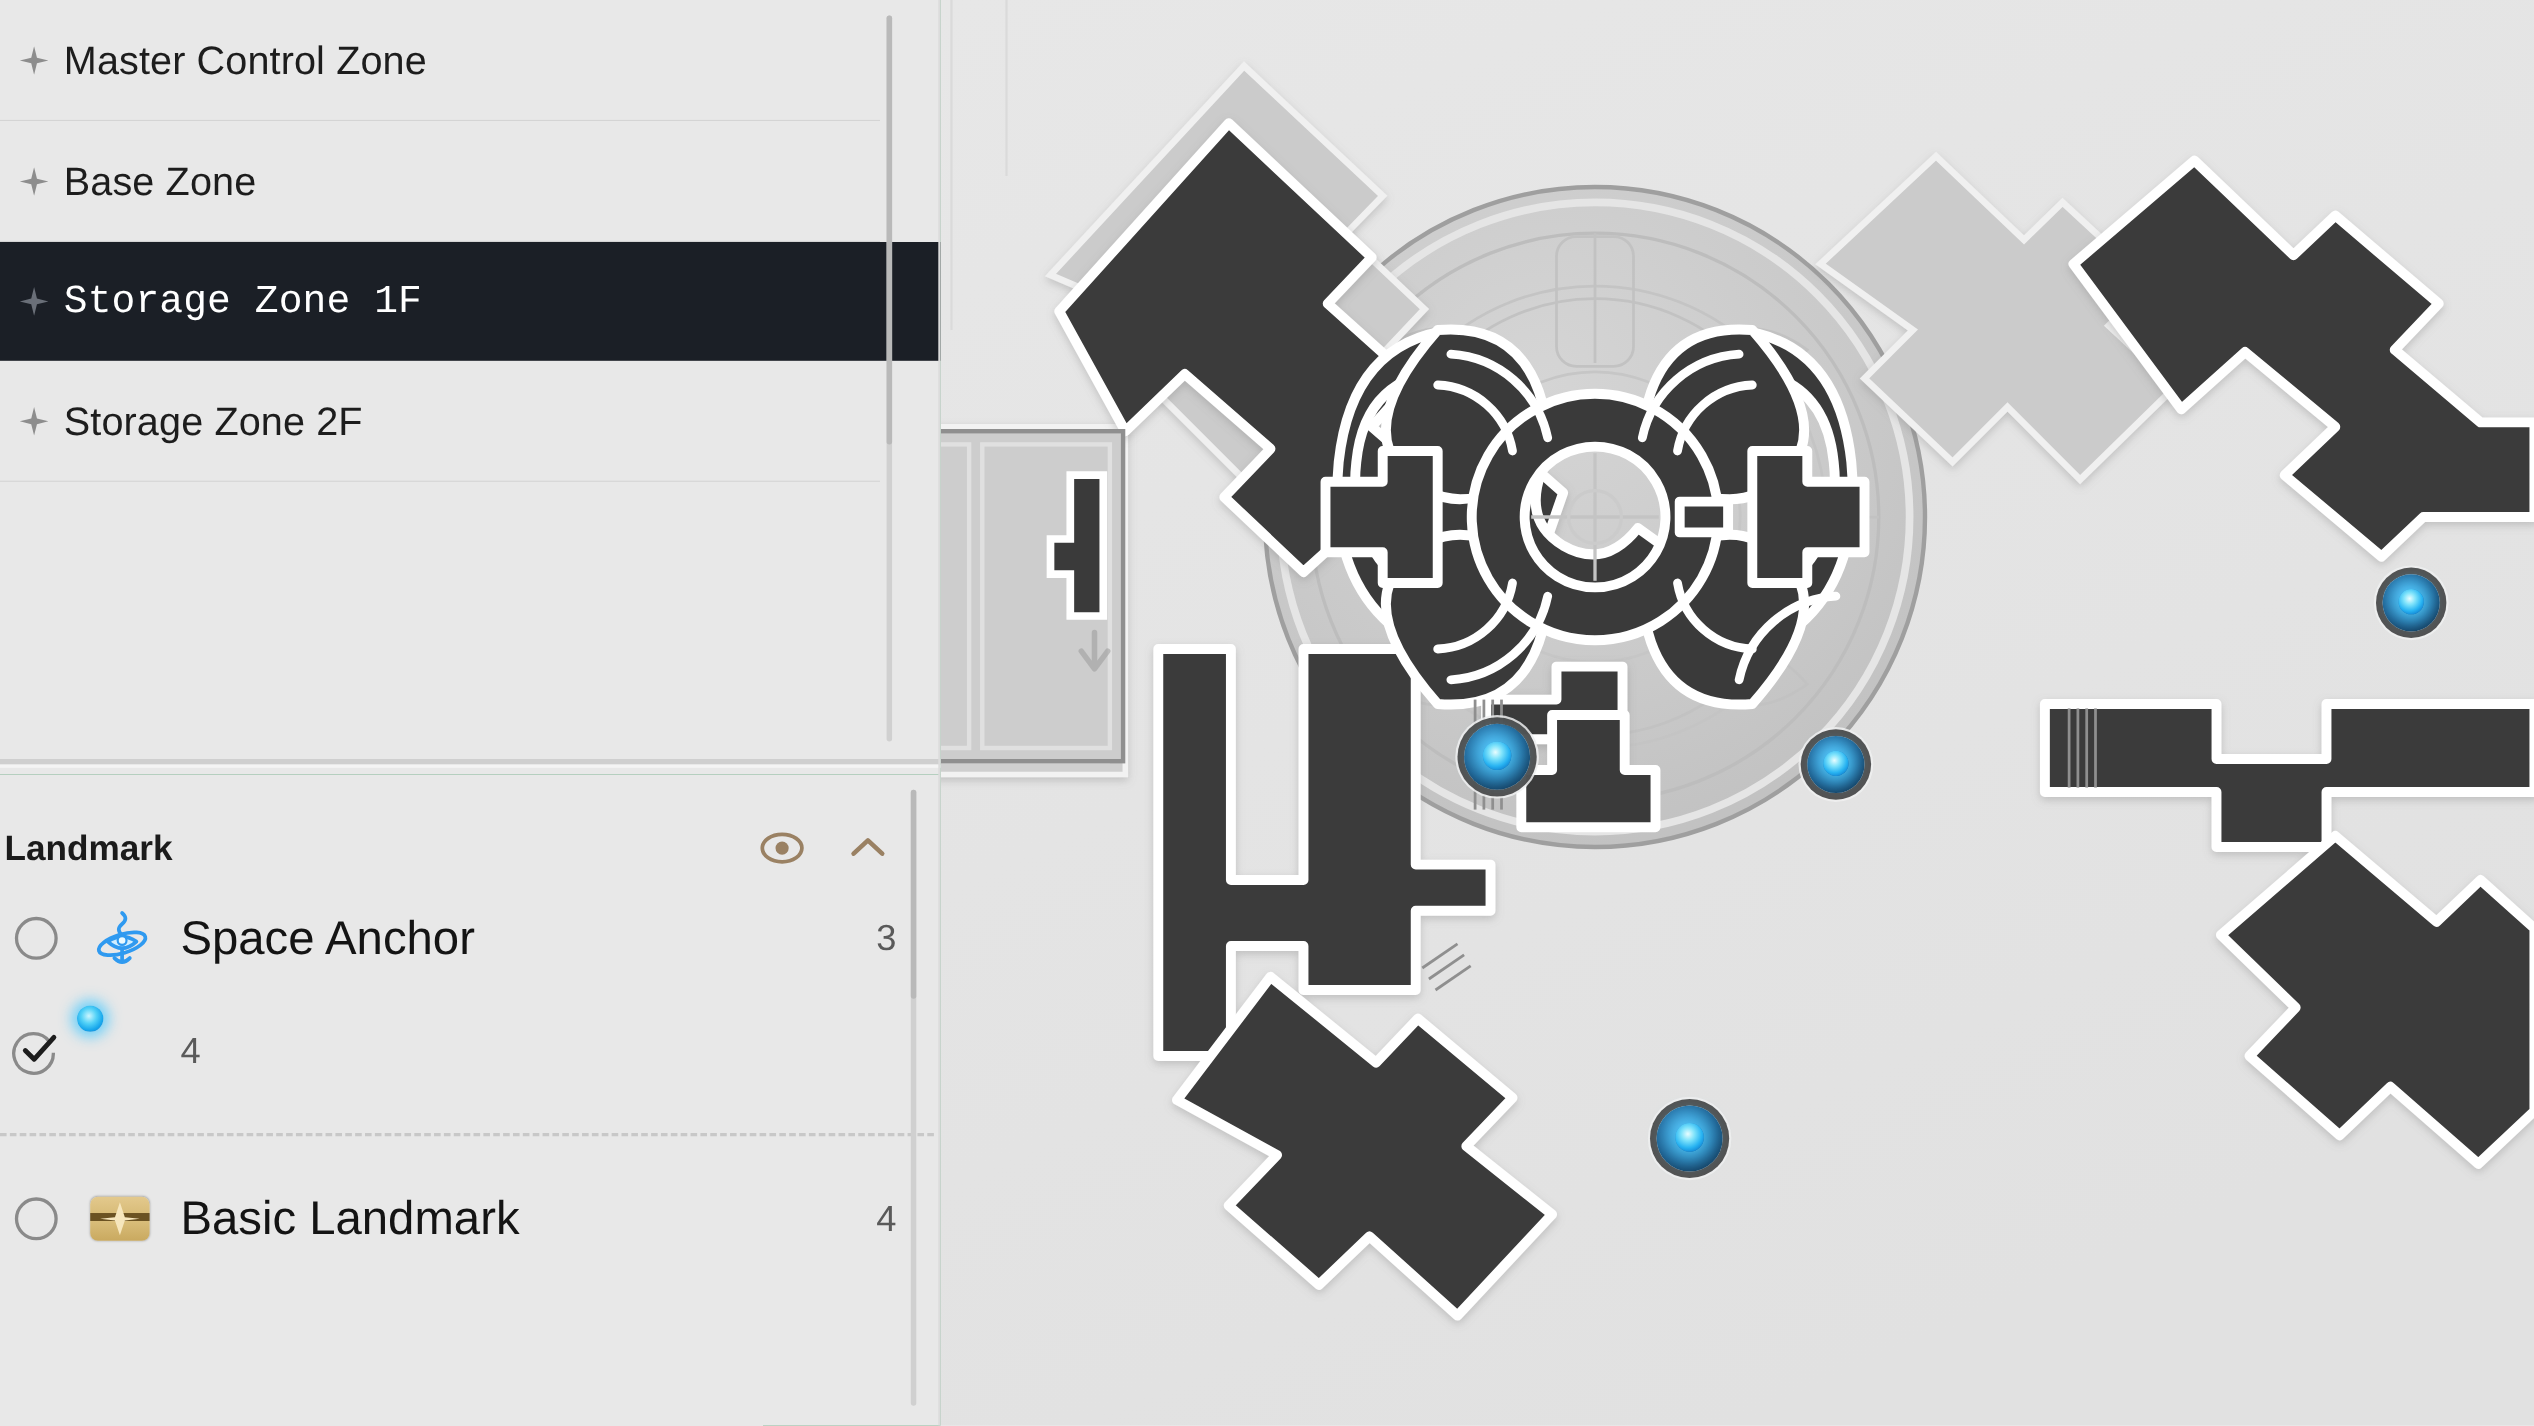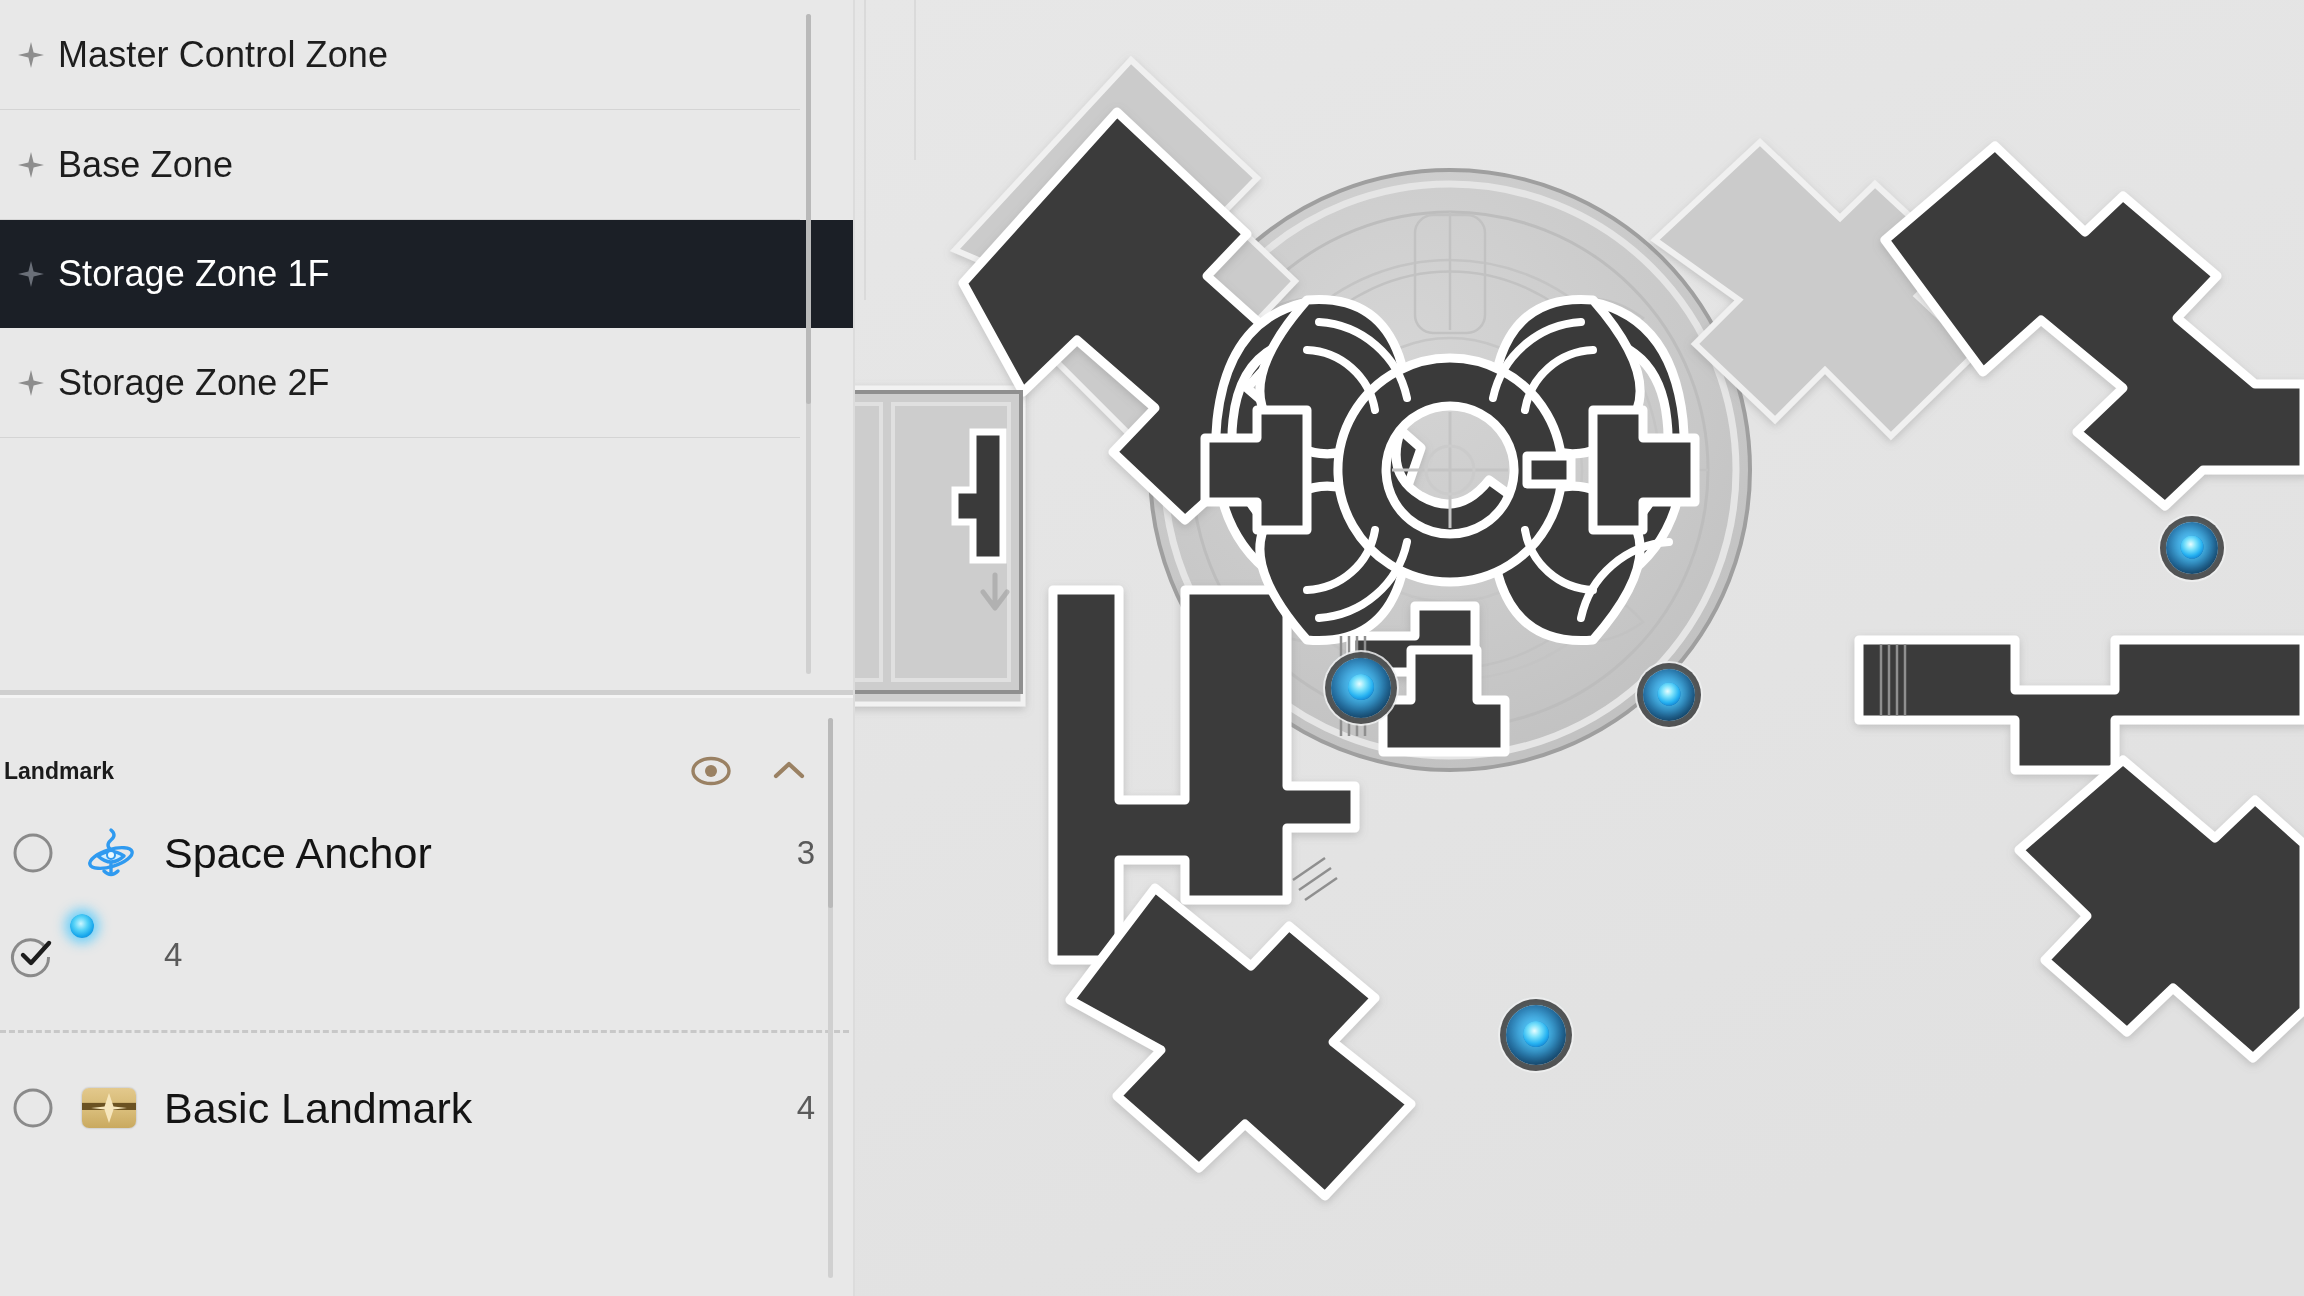--- a/index.html
+++ b/index.html
@@ -52,20 +52,21 @@
     font-size:36px;
     color:#1d1d1d;
     letter-spacing:.1px;
     white-space:nowrap;
   }
   .zone-row.selected {
     background:#1b1f26;
     width:971px;
     height:108px;
     box-shadow:0 0 0 0 transparent;
+    font-family:Liberation Mono, monospace;
   }
   .zone-row.selected .zone-label { color:#ffffff; }
   .zone-row.selected .sparkle svg path { fill:#6a6f78; }
   .chev-sel {
     position:absolute;
     right:38px; top:50%;
     transform:translateY(-50%);
     width:44px; height:44px;
   }
 
@@ -93,21 +94,21 @@
   }
 
   .section-head {
     position:relative;
     display:flex; align-items:center;
     height:62px;
     padding-left:4px;
     padding-right:40px;
   }
   .section-title {
-    font-size:23px;
+    font-size:32px;
     font-weight:bold;
     color:#1b1b1b;
     flex:1 1 auto;
   }
   .sec-icon { width:52px; height:52px; display:flex; align-items:center; justify-content:center; cursor:pointer; }
   .sec-icon.eye { margin-right:26px; }
 
   .marker-row {
     position:relative;
     display:flex; align-items:center;

